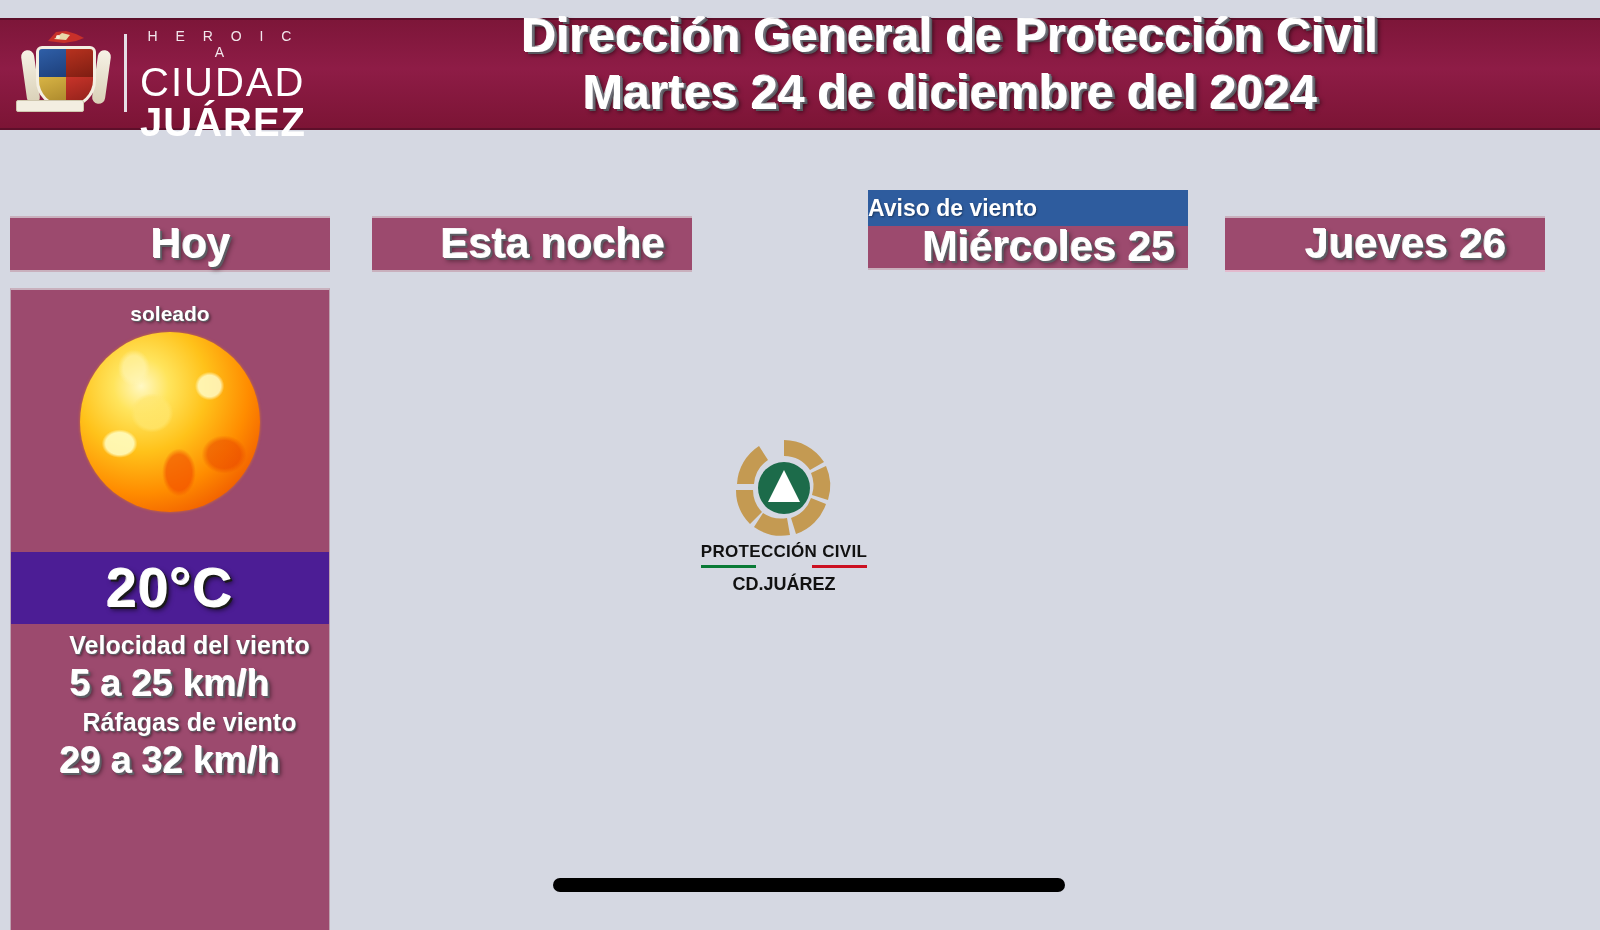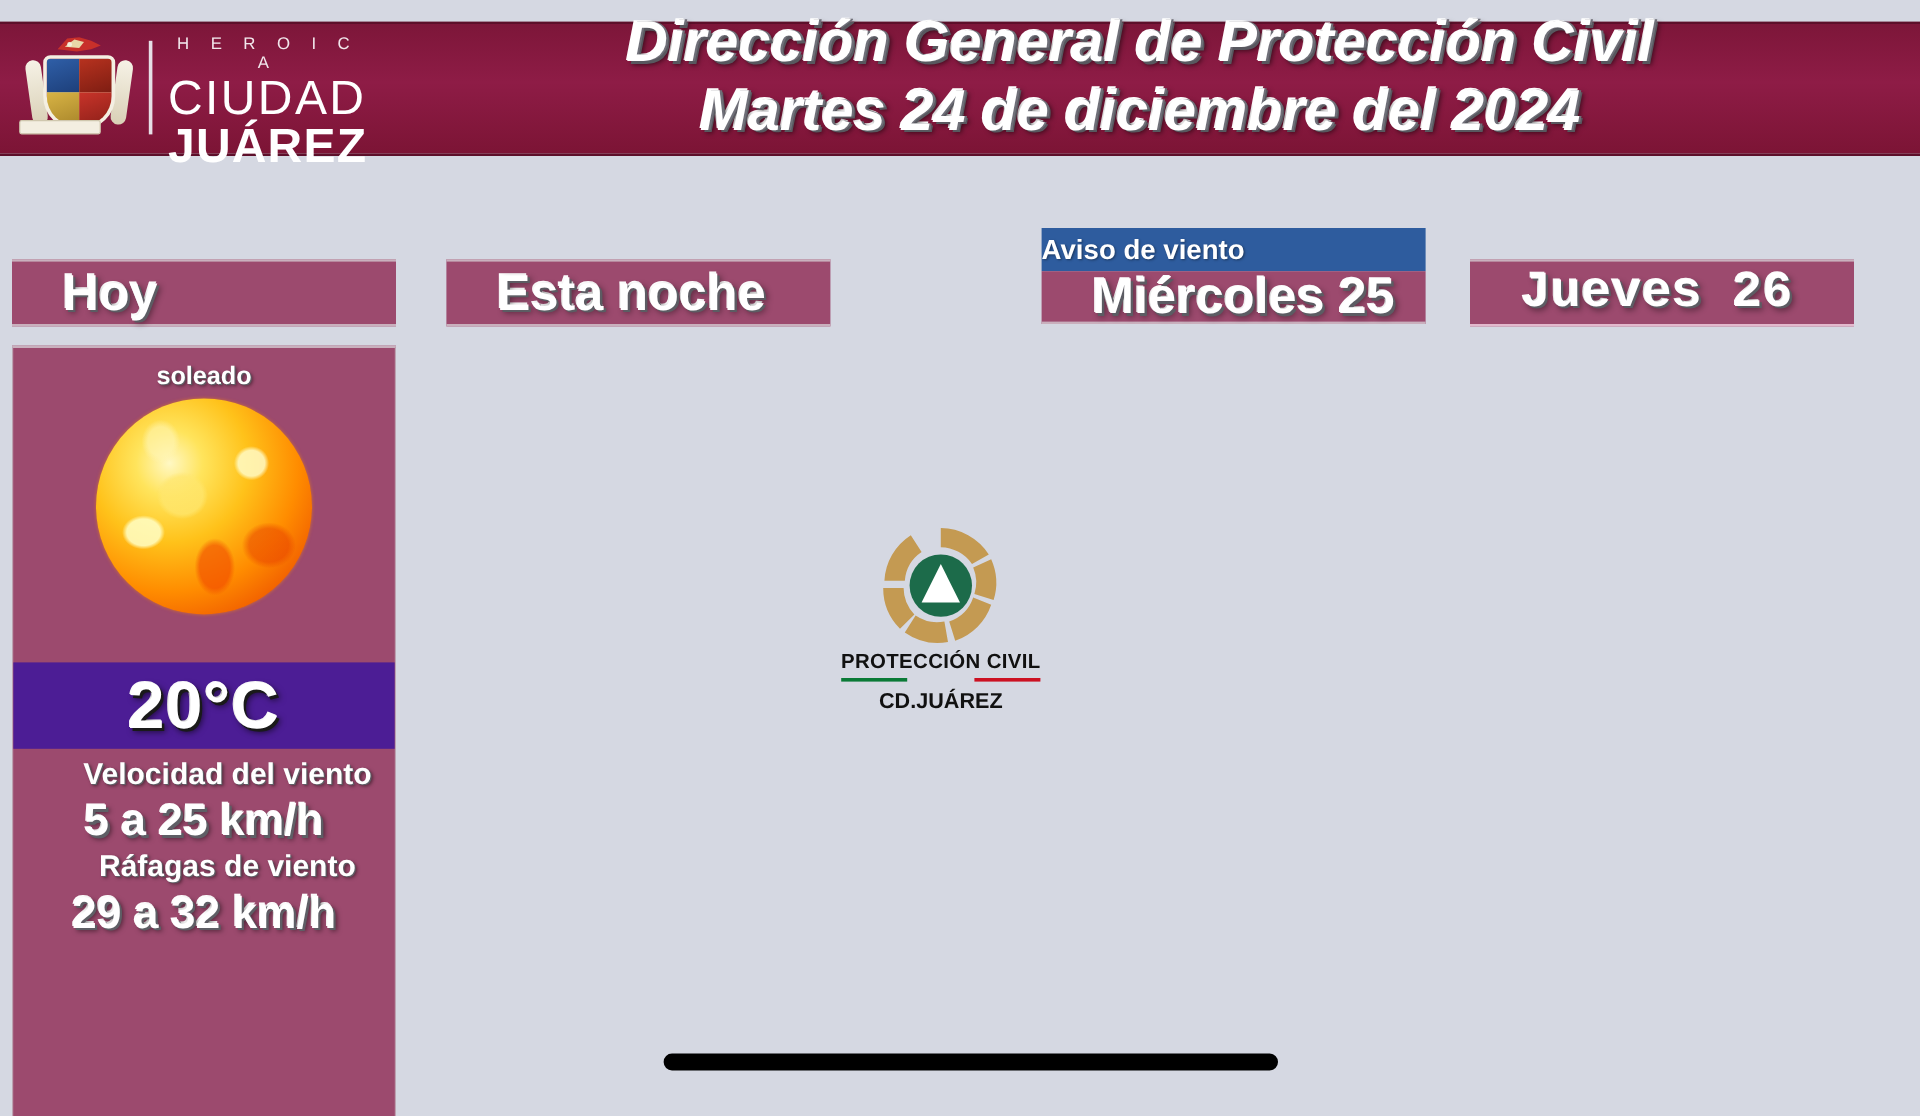--- a/index.html
+++ b/index.html
@@ -69,38 +69,38 @@
     color: #ffffff; font-size: 40px; letter-spacing: 1px; font-weight: 800;
     line-height: 40px; text-align: center;
   }
   .gobierno {
     position: absolute; left: 18px; top: 106px; width: 282px; text-align: center;
     color: #f6eef2; font-size: 21px; font-family: "Liberation Serif", serif;
   }
 
   .title-wrap {
     flex: 1; display: flex; flex-direction: column;
-    align-items: center; justify-content: center; padding-bottom: 20px; font-style: italic;
+    align-items: center; justify-content: center; padding-bottom: 20px;
   }
   .title-line {
     color: #ffffff; font-weight: 800; font-size: 48px; line-height: 57px;
     letter-spacing: 0px;
     text-shadow:
       2px 0 0 #6f6f78, 3px 2px 0 #58585f, 4px 3px 4px rgba(0,0,0,.55),
       -1px -1px 0 #ffffff;
   }
 
   
   .card { position: absolute; }
   .daybar {
     background: #9c4a6e;
     border-top: 2px solid #c9b0bd;
     border-bottom: 2px solid #c9b0bd;
     text-align: center;
-    display: flex; align-items: center; justify-content: flex-start; padding-left: 42px;
+    display: flex; align-items: center; justify-content: center; padding-left: 42px;
   }
   .daybar-label {
     color: #ffffff; font-weight: 800; font-size: 42px; line-height: 46px;
     text-shadow: 2px 2px 0 #5c5c63, 3px 3px 5px rgba(0,0,0,.45), -1px -1px 0 #fff;
   }
   .advisory {
     background: #2e5c9e; text-align: left;
     color: #ffffff; font-weight: 700; font-size: 23px; line-height: 36px;
     text-shadow: 1px 1px 2px rgba(0,0,0,.4);
   }
@@ -290,20 +290,20 @@
     <div class="pc-city">CD.JUÁREZ</div>
   </div>
 
   <div class="card" style="left:868px; top:190px; width:320px;">
     <div class="advisory">Aviso de viento</div>
     <div class="daybar" style="height:44px; border-top:none;">
       <span class="daybar-label">Miércoles 25</span>
     </div>
   </div>
 
-  <div class="card" style="left:1225px; top:216px; width:320px;font-family:Liberation Mono, monospace;">
+  <div class="card" style="left:1225px; top:216px; width:320px;">
     <div class="daybar" style="height:56px; border-bottom:2px solid #e3b9cd;">
       <span class="daybar-label">Jueves 26</span>
     </div>
   </div>
 
   <div class="scrollbar"></div>
 </div>
 
 </body></html>

